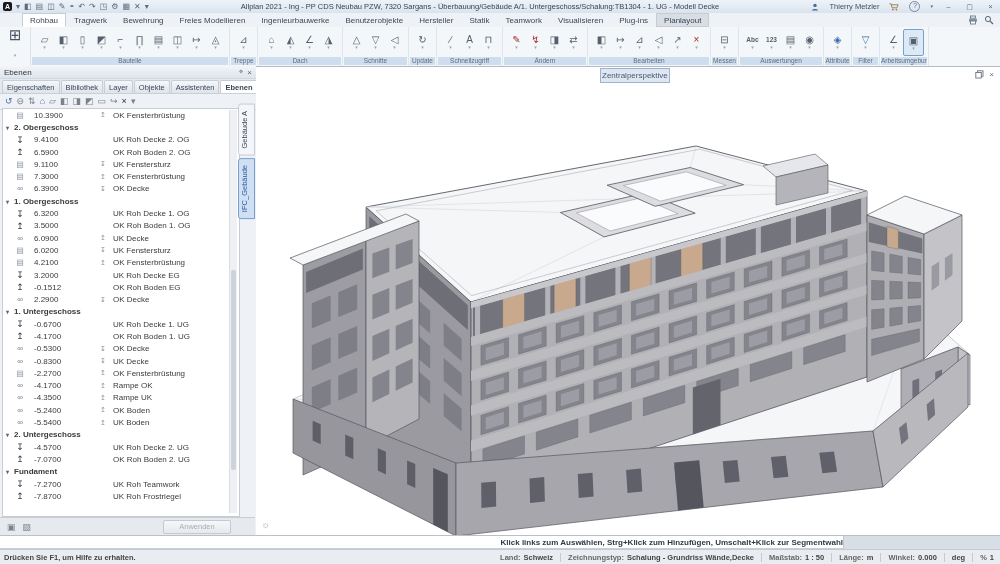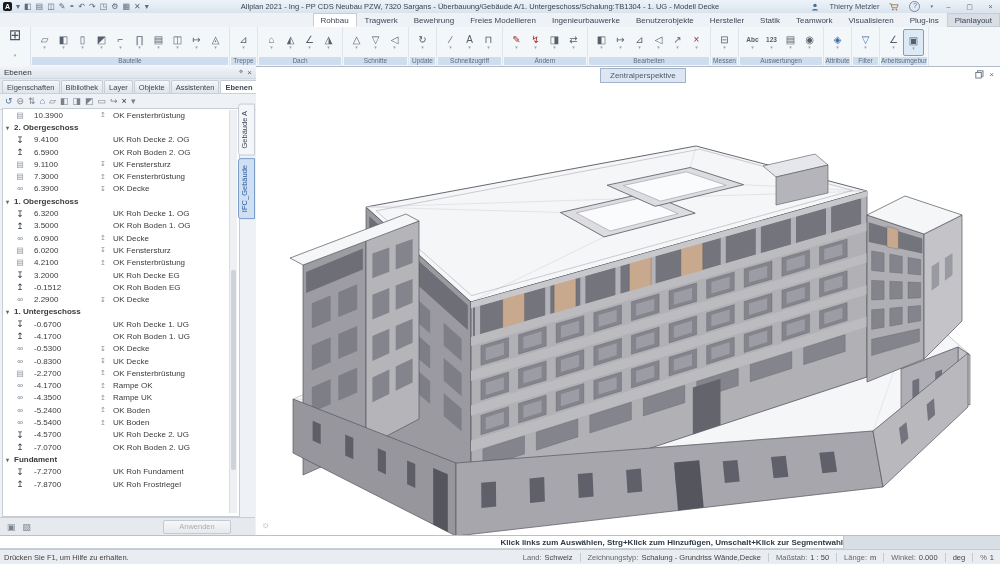--- a/index.html
+++ b/index.html
@@ -13,21 +13,21 @@
   .qicon{font-size:8px;color:#5a6a7c;line-height:9px;}
   #logo{width:9px;height:9px;background:#16181c;color:#fff;border-radius:2px;
     font-size:7px;font-weight:bold;text-align:center;line-height:9px;}
   #title{flex:1;text-align:center;color:#3a4350;font-size:7.5px;white-space:nowrap;overflow:hidden;}
   #tb-right{display:flex;align-items:center;gap:10px;padding-right:4px;color:#44505e;}
   .winbtn{width:11px;height:9px;font-size:7px;line-height:9px;text-align:center;color:#5a6470;}
   .help-q{width:9px;height:9px;border:1px solid #7a87a0;border-radius:50%;font-size:6.5px;
     line-height:8px;text-align:center;color:#4a5a8a;}
   
   #tabrow{position:absolute;left:0;top:13px;width:1000px;height:14px;background:#eef2f7;
-    border-bottom:1px solid #d3dae2;display:flex;align-items:flex-end;flex-direction:column;}
+    border-bottom:1px solid #d3dae2;display:flex;align-items:flex-end;}
   #rtabs{display:flex;margin-left:22px;height:14px;align-items:flex-end;}
   .rtab{font-size:8px;color:#3c4654;padding:2px 7px 1px;border:1px solid transparent;white-space:nowrap;}
   .rtab.active{background:#fff;border-color:#c6cdd6;border-bottom-color:#fff;}
   .rtab.shaded{background:#d9dee5;border-color:#c6cdd6;}
   #tabrow-right{margin-left:auto;display:flex;gap:6px;padding:0 6px 2px 0;}
   
   #ribbon{position:absolute;left:0;top:27px;width:1000px;height:39px;background:#f4f7fa;
     border-bottom:1px solid #aab4bf;display:flex;align-items:stretch;}
   .rb-standalone{width:30px;display:flex;flex-direction:column;align-items:center;justify-content:center;
     border-right:1px solid #dde3ea;}
@@ -71,31 +71,31 @@
     border:1px solid #c6cdd6;background:#f4f6f9;border-radius:0 3px 3px 0;padding:6px 1px;text-align:center;white-space:nowrap;}
   .vtab.active{background:#cfe0f5;border-color:#7a9cc8;color:#2a5a9a;}
   #p-foot{position:absolute;left:0;bottom:0;width:255px;height:17px;background:#e6eaef;
     border-top:1px solid #c8cdd4;display:flex;align-items:center;}
   #p-foot .fic{font-size:9px;color:#7a828c;margin-left:7px;}
   #apply-btn{margin-left:auto;margin-right:24px;width:66px;height:12px;font-size:7.5px;color:#aab0b8;
     background:linear-gradient(#f6f7f9,#e6e9ed);border:1px solid #c5cad0;border-radius:2px;
     text-align:center;line-height:12px;}
   
   #viewport{position:absolute;left:256px;top:0;width:744px;height:469px;background:#fff;border-top:1px solid #b3bcc6;}
-  #vp-tab{position:absolute;left:344px;top:1px;padding:2px 9px;background:#dde6f2;border:1px solid #9fb4cc;
+  #vp-tab{position:absolute;left:344px;top:1px;padding:2px 1px;background:#dde6f2;border:1px solid #9fb4cc;
     font-size:8px;color:#4a5a6a;z-index:5;}
   #vp-ctrls{position:absolute;right:6px;top:3px;display:flex;gap:5px;z-index:5;}
   #vp-nav{position:absolute;left:5px;bottom:6px;font-size:10px;color:#99a2ac;z-index:5;}
   #scene{position:absolute;left:0;top:0;}
   
   #prompt{position:absolute;left:0;top:535px;width:1000px;height:14px;background:#d8dee6;border-top:1px solid #b8c0ca;}
   #prompt .msg{position:absolute;left:0;top:0;width:844px;height:13px;background:#fff;border-right:1px solid #c0c6cc;
     border-bottom:1px solid #c9cfd6;font-size:8px;font-weight:bold;color:#2f3a46;line-height:13px;padding-left:5px;box-sizing:border-box;text-align:right;}
   #status{position:absolute;left:0;top:549px;width:1000px;height:15px;background:#e9edf1;border-top:1px solid #c3cad2;
-    display:flex;align-items:center;font-size:7.5px;color:#444;}
+    display:flex;align-items:center;font-size:7.5px;color:#444;font-weight:bold;}
   #st-help{margin-left:4px;}
   #st-fields{margin-left:auto;display:flex;align-items:center;margin-right:6px;}
   .sf{display:flex;gap:3px;white-space:nowrap;}
   .sf .sl{color:#666;}
   .sep{width:1px;height:9px;background:#c5cbd2;margin:0 7px;}
   svg.ic{display:block;}
 </style>
 </head>
 <body>
 
@@ -553,41 +553,45 @@
             <span class="r-val">-5.2400</span>
             <span class="r-marker">↥</span>
             <span class="r-label">OK Boden</span>
           </div>
           <div class="list-row">
             <span class="r-icon link">∞</span>
             <span class="r-val">-5.5400</span>
             <span class="r-marker">↥</span>
             <span class="r-label">UK Boden</span>
           </div>
+          <div class="lgroup">
+            <span class="gm">▾</span>
+            <span>2. Untergeschoss</span>
+          </div>
           <div class="list-row">
             <span class="r-icon down">↧</span>
             <span class="r-val">-4.5700</span>
             <span class="r-marker"></span>
             <span class="r-label">UK Roh Decke 2. UG</span>
           </div>
           <div class="list-row">
             <span class="r-icon up">↥</span>
             <span class="r-val">-7.0700</span>
             <span class="r-marker"></span>
             <span class="r-label">OK Roh Boden 2. UG</span>
           </div>
           <div class="lgroup">
             <span class="gm">▾</span>
             <span>Fundament</span>
           </div>
           <div class="list-row">
             <span class="r-icon down">↧</span>
             <span class="r-val">-7.2700</span>
             <span class="r-marker"></span>
-            <span class="r-label">UK Roh Fundament</span>
+            <span class="r-label">UK Roh Teamwork</span>
           </div>
           <div class="list-row">
             <span class="r-icon up">↥</span>
             <span class="r-val">-7.8700</span>
             <span class="r-marker"></span>
             <span class="r-label">UK Roh Frostriegel</span>
           </div>
         </div>
       <div id="p-scroll">
           <div id="p-thumb"></div>

